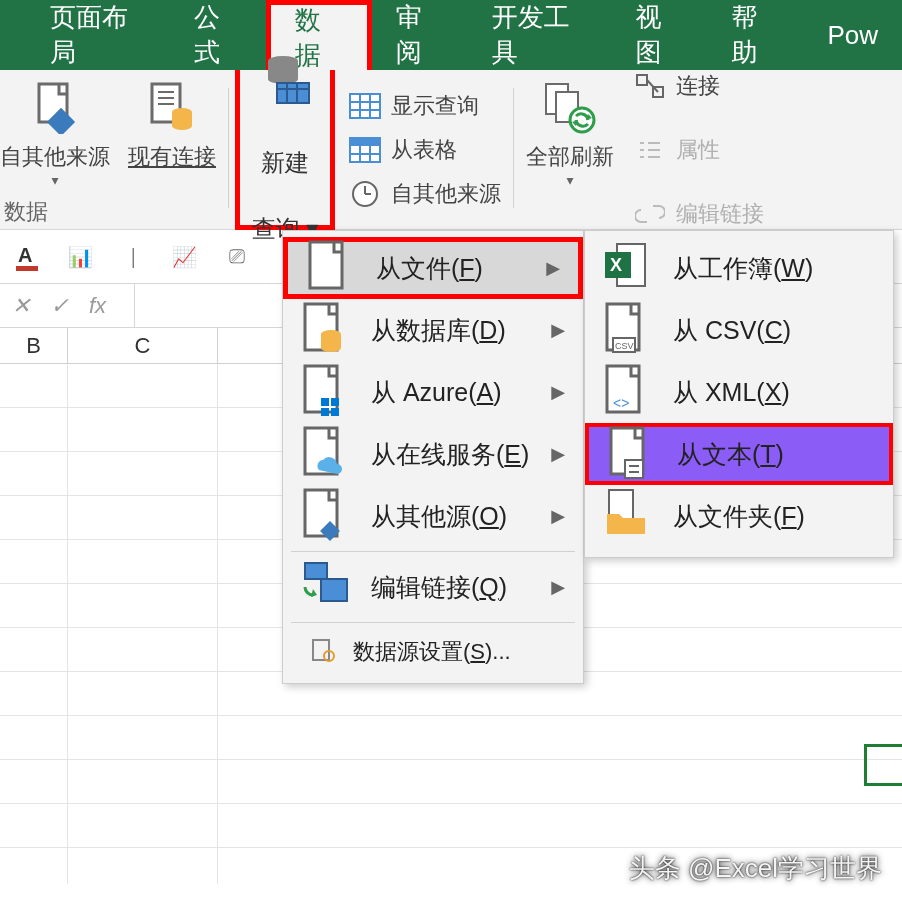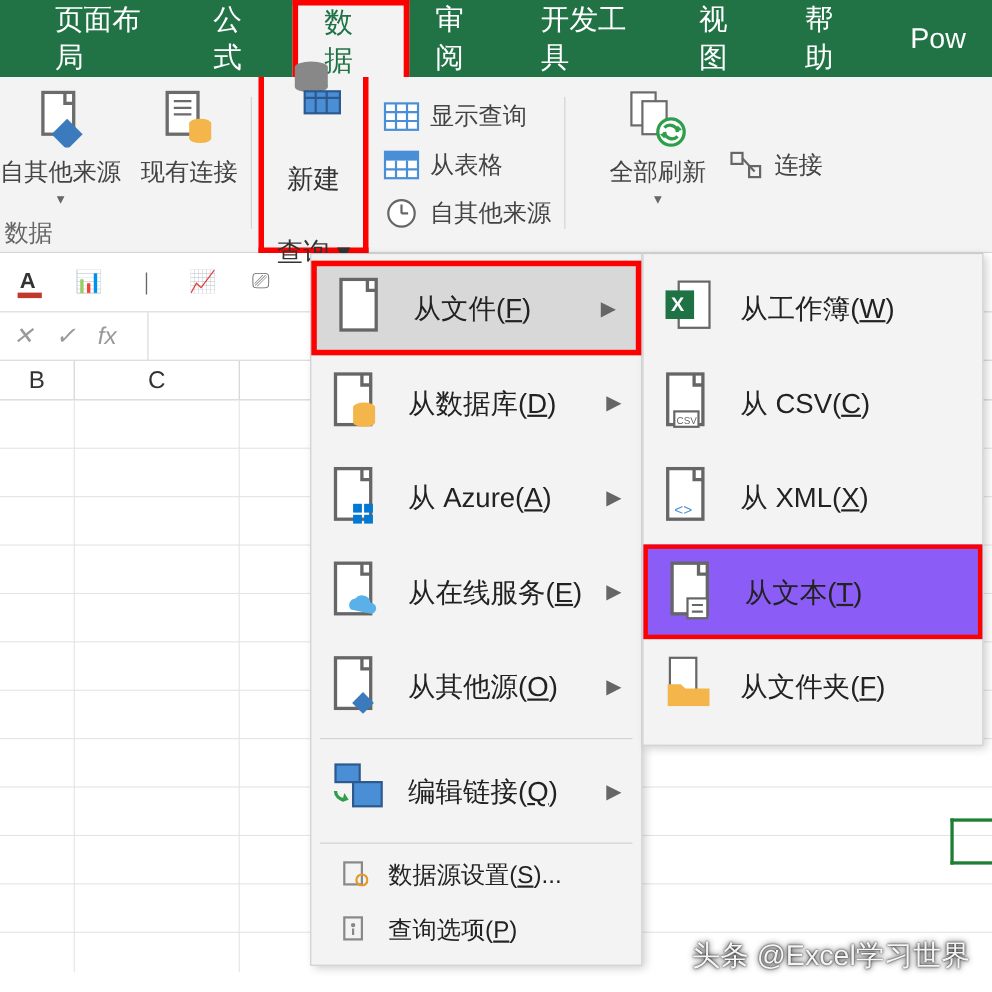--- a/index.html
+++ b/index.html
@@ -3,21 +3,21 @@
 <meta charset="utf-8">
 <style>
 * { margin: 0; padding: 0; box-sizing: border-box; font-family: "Microsoft YaHei", "Segoe UI", sans-serif; }
 body { width: 902px; height: 902px; background: #fff; overflow: hidden; position: relative; }
 
 .tabbar { height: 70px; background: #217346; display: flex; align-items: center; padding-left: 26px; }
 .tab { color: #fff; font-size: 26px; padding: 0 24px; height: 70px; display: flex; align-items: center; }
 .tab.active { background: #f3f3f3; color: #217346; border: 5px solid #ff0000; border-bottom: none; }
 
 .ribbon { height: 160px; background: #f3f3f3; border-bottom: 1px solid #d6d6d6; display: flex; position: relative; }
-.rbtn { display: flex; flex-direction: column; align-items: center; justify-content: flex-start; padding: 10px 6px 0; font-size: 22px; color: #444; margin-left: 28px; }
+.rbtn { display: flex; flex-direction: column; align-items: center; justify-content: flex-start; padding: 10px 6px 0; font-size: 22px; color: #444; }
 .rbtn .ic { width: 56px; height: 56px; margin-bottom: 6px; display: flex; align-items: center; justify-content: center; }
 .rbtn-sm { display: flex; align-items: center; font-size: 22px; color: #444; padding: 2px 6px; }
 .rbtn-sm .ic { width: 36px; height: 36px; margin-right: 8px; display: flex; align-items: center; justify-content: center; }
 .rbtn-sm.disabled { color: #b0b0b0; }
 .sep { width: 1px; height: 120px; background: #d0d0d0; margin: 18px 6px 0; }
 
 .newquery { display: flex; flex-direction: column; align-items: center; justify-content: center; width: 100px; height: 160px; border: 5px solid #ff0000; border-top: none; font-size: 24px; color: #333; background: #f3f3f3; gap: 34px; }
 .newquery .ic { width: 56px; height: 56px; margin-bottom: 6px; }
 
 .grouplabel { position: absolute; bottom: 2px; font-size: 22px; color: #666; }
@@ -30,21 +30,21 @@
 .fxvline { width:1px; height:44px; background:#d6d6d6; }
 
 .gridheader { height: 36px; border-bottom: 1px solid #d0d0d0; display: flex; background:#fff; }
 .colhdr { border-right: 1px solid #d0d0d0; font-size: 22px; color: #333; display:flex; align-items:center; justify-content:center; }
 .grid { position: relative; }
 .row { height: 44px; border-bottom: 1px solid #e4e4e4; }
 .vline { position:absolute; top:0; bottom:0; width:1px; background:#e4e4e4; }
 
 .menu1 { position: absolute; left: 282px; top: 230px; width: 302px; background: #f3f3f3; border: 1px solid #ccc; box-shadow: 3px 3px 8px rgba(0,0,0,.2); padding: 6px 0; }
 .menu2 { position: absolute; left: 584px; top: 230px; width: 310px; background: #f3f3f3; border: 1px solid #ccc; box-shadow: 3px 3px 8px rgba(0,0,0,.2); padding: 6px 0 10px; }
-.mitem { display: flex; align-items: center; height: 86px; padding: 0 18px; position: relative; font-size: 25px; color: #222; }
+.mitem { display: flex; align-items: center; height: 62px; padding: 0 18px; position: relative; font-size: 25px; color: #222; }
 .mitem.small { height: 50px; font-size: 22px; padding-left: 28px; }
 .mitem .ic { width: 52px; height: 56px; margin-right: 18px; flex-shrink:0; }
 .mitem.small .ic { width: 28px; height: 28px; margin-right: 14px; }
 .mitem .arrow { margin-left: auto; font-size: 18px; color: #666; }
 .mitem.hi { background: #d8d8d8; border: 5px solid #ff0000; }
 .mitem.hi2 { background: #8b5cf6; border: 4px solid #ff0000; }
 .menusep { height:1px; background:#d0d0d0; margin: 4px 8px; }
 .u { text-decoration: underline; }
 
 .watermark { position: absolute; right: 20px; bottom: 16px; font-size: 26px; color: rgba(255,255,255,.95); text-shadow: 0 0 6px rgba(0,0,0,.9), 0 0 2px #000; font-weight: 500; text-align: right; }
@@ -72,21 +72,21 @@
       <svg width="44" height="52">
           <rect x="6" y="2" width="28" height="38" fill="#fff" stroke="#6b6b6b" stroke-width="3"></rect>
           <polyline points="26,2 26,12 34,12" fill="none" stroke="#6b6b6b" stroke-width="3"></polyline>
           <rect x="18" y="30" width="20" height="20" fill="#3a7abd" transform="rotate(45 28 40)"></rect>
         </svg>
     </span>
     <span>自其他来源</span>
     <span style="font-size:14px;color:#666;">▾</span>
   </div>
 
-  <div class="rbtn" style="margin-left:6px;">
+  <div class="rbtn" style="margin-left:6px;text-decoration:underline;">
     <span class="ic">
       <svg width="48" height="52">
           <rect x="4" y="2" width="28" height="38" fill="#fff" stroke="#6b6b6b" stroke-width="3"></rect>
           <line x1="10" y1="10" x2="26" y2="10" stroke="#6b6b6b" stroke-width="2"></line>
           <line x1="10" y1="16" x2="26" y2="16" stroke="#6b6b6b" stroke-width="2"></line>
           <line x1="10" y1="22" x2="26" y2="22" stroke="#6b6b6b" stroke-width="2"></line>
           <ellipse cx="34" cy="30" rx="10" ry="4" fill="#f4b64a"></ellipse>
           <rect x="24" y="30" width="20" height="14" fill="#f4b64a"></rect>
           <ellipse cx="34" cy="44" rx="10" ry="4" fill="#f4b64a"></ellipse>
         </svg>
@@ -171,20 +171,42 @@
     <div class="rbtn-sm">
       <span class="ic">
           <svg width="30" height="26">
             <rect x="2" y="2" width="10" height="10" stroke="#666" stroke-width="2" fill="none"></rect>
             <rect x="18" y="14" width="10" height="10" stroke="#666" stroke-width="2" fill="none"></rect>
             <line x1="12" y1="7" x2="23" y2="19" stroke="#666" stroke-width="2"></line>
           </svg>
         </span>
       <span>连接</span>
     </div>
+    <div class="rbtn-sm disabled">
+      <span class="ic">
+          <svg width="28" height="26">
+            <line x1="4" y1="6" x2="8" y2="6" stroke="#bbb" stroke-width="2"></line>
+            <line x1="12" y1="6" x2="24" y2="6" stroke="#bbb" stroke-width="2"></line>
+            <line x1="4" y1="13" x2="8" y2="13" stroke="#bbb" stroke-width="2"></line>
+            <line x1="12" y1="13" x2="24" y2="13" stroke="#bbb" stroke-width="2"></line>
+            <line x1="4" y1="20" x2="8" y2="20" stroke="#bbb" stroke-width="2"></line>
+            <line x1="12" y1="20" x2="24" y2="20" stroke="#bbb" stroke-width="2"></line>
+          </svg>
+        </span>
+      <span>属性</span>
+    </div>
+    <div class="rbtn-sm disabled">
+      <span class="ic">
+          <svg width="30" height="24">
+            <path d="M 6 8 a 6 6 0 0 0 0 12 h 6" fill="none" stroke="#bbb" stroke-width="2"></path>
+            <path d="M 24 16 a 6 6 0 0 0 0 -12 h -6" fill="none" stroke="#bbb" stroke-width="2"></path>
+          </svg>
+        </span>
+      <span>编辑链接</span>
+    </div>
   </div>
 
   <span class="grouplabel" style="left:4px;">数据</span>
 </div>
 
 <div class="quickbar">
   <span class="qi">
       <svg width="30" height="30">
         <text x="4" y="20" font-size="20" font-weight="bold" fill="#333">A</text>
         <rect x="2" y="24" width="22" height="5" fill="#c0392b"></rect>
@@ -300,30 +322,20 @@
   <div class="menusep"></div>
   <div class="mitem small">
     <span class="ic">
         <svg width="24" height="24">
           <rect x="2" y="2" width="16" height="20" fill="none" stroke="#888" stroke-width="2"></rect>
           <circle cx="18" cy="18" r="5" fill="none" stroke="#e39a2b" stroke-width="2"></circle>
         </svg>
       </span>
     <span><span>数据源设置(</span><span class="u">S</span><span>)...</span></span>
   </div>
-  <div class="mitem small">
-    <span class="ic">
-        <svg width="24" height="24">
-          <rect x="2" y="2" width="16" height="20" fill="none" stroke="#888" stroke-width="2"></rect>
-          <circle cx="10" cy="9" r="2" fill="#888"></circle>
-          <line x1="10" y1="12" x2="10" y2="18" stroke="#888" stroke-width="2"></line>
-        </svg>
-      </span>
-    <span><span>查询选项(</span><span class="u">P</span><span>)</span></span>
-  </div>
 </div>
 
 <div class="menu2">
   <div class="mitem">
     <span class="ic">
         <svg width="46" height="50">
           <rect x="14" y="4" width="28" height="42" fill="#fff" stroke="#666" stroke-width="2"></rect>
           <rect x="2" y="12" width="26" height="26" fill="#1f7244"></rect>
           <text x="7" y="31" font-size="18" font-weight="bold" fill="#fff">X</text>
         </svg>

